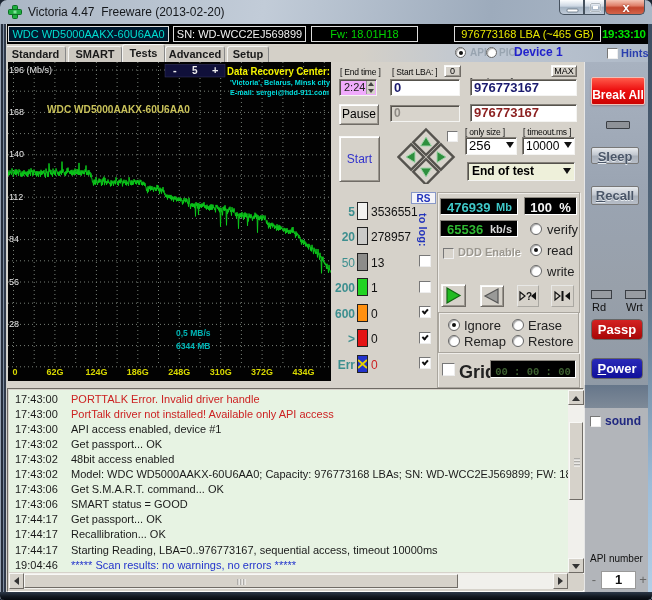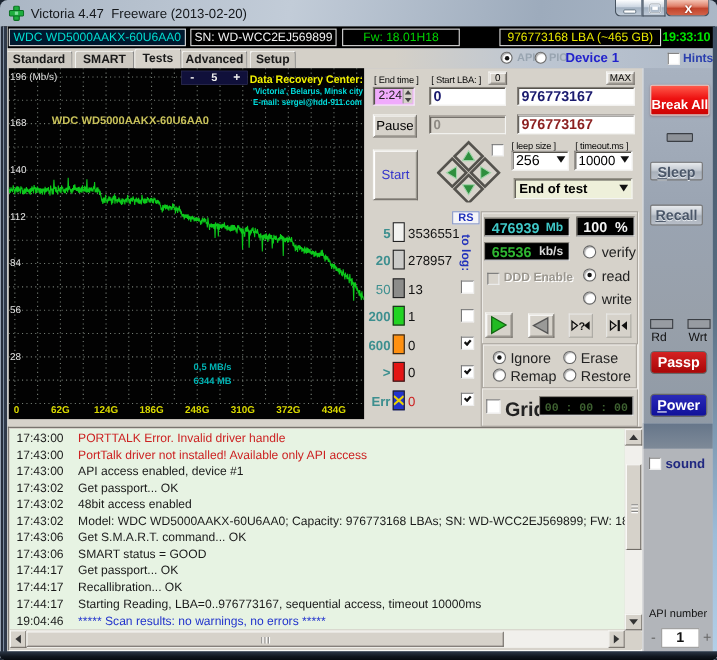--- a/index.html
+++ b/index.html
@@ -202,21 +202,21 @@
    <rect x="-19.5" y="1.5" width="18" height="18" transform="rotate(45)" fill="#d8d4cc"></rect>
    <rect x="1.5" y="1.5" width="18" height="18" transform="rotate(45)" fill="#d8d4cc"></rect>
   </g>
   <path d="M0,-20 l5.5,9 h-11 z" fill="#2e8f3e" stroke="#9fd3a8" stroke-width="1"></path>
   <path d="M-20,0 l9,-5.5 v11 z" fill="#2e8f3e" stroke="#9fd3a8" stroke-width="1"></path>
   <path d="M20,0 l-9,-5.5 v11 z" fill="#2e8f3e" stroke="#9fd3a8" stroke-width="1"></path>
   <path d="M0,20 l-5.5,-9 h11 z" fill="#2e8f3e" stroke="#9fd3a8" stroke-width="1"></path>
  </g>
 </svg>
 <div class="cb" style="left:440px;top:69px;"></div>
-<div class="lbl" style="left:458px;top:65px;">[ leep size ]</div>
+<div class="lbl" style="left:458px;top:65px;">[ only size ]</div>
 <div class="lbl" style="left:516px;top:65px;">[ timeout.ms ]</div>
 <div class="fld" style="left:458px;top:75px;width:52px;height:18px;font-size:13px;font-weight:normal;line-height:16px;padding-left:3px;">256<span style="position:absolute;right:2px;top:4px;width:0;height:0;border:4px solid transparent;border-top:6px solid #111;"></span></div>
 <div class="fld" style="left:515px;top:75px;width:53px;height:18px;font-size:12px;font-weight:normal;line-height:16px;padding-left:3px;">10000<span style="position:absolute;right:2px;top:4px;width:0;height:0;border:4px solid transparent;border-top:6px solid #111;"></span></div>
 <div class="fld" style="left:460px;top:100px;width:108px;height:19px;background:#eef0da;font-size:12px;line-height:17px;padding-left:4px;">End of test<span style="position:absolute;right:3px;top:5px;width:0;height:0;border:4px solid transparent;border-top:6px solid #111;"></span></div>
 <div class="abs" style="left:310px;top:142.5px;width:38px;text-align:right;font-size:12px;font-weight:bold;color:#3d8f8f;">5</div>
         <div class="abs" style="left:350px;top:139.5px;width:11px;height:18px;background:#f2f2f0;border:1px solid #222;"></div>
         <div class="abs" style="left:364px;top:142.5px;font-size:12px;color:#111;">3536551</div>
         <div class="abs" style="left:310px;top:168px;width:38px;text-align:right;font-size:12px;font-weight:bold;color:#3d8f8f;">20</div>
         <div class="abs" style="left:350px;top:165px;width:11px;height:18px;background:#cbcbc9;border:1px solid #222;"></div>
         <div class="abs" style="left:364px;top:168px;font-size:12px;color:#111;">278957</div>

